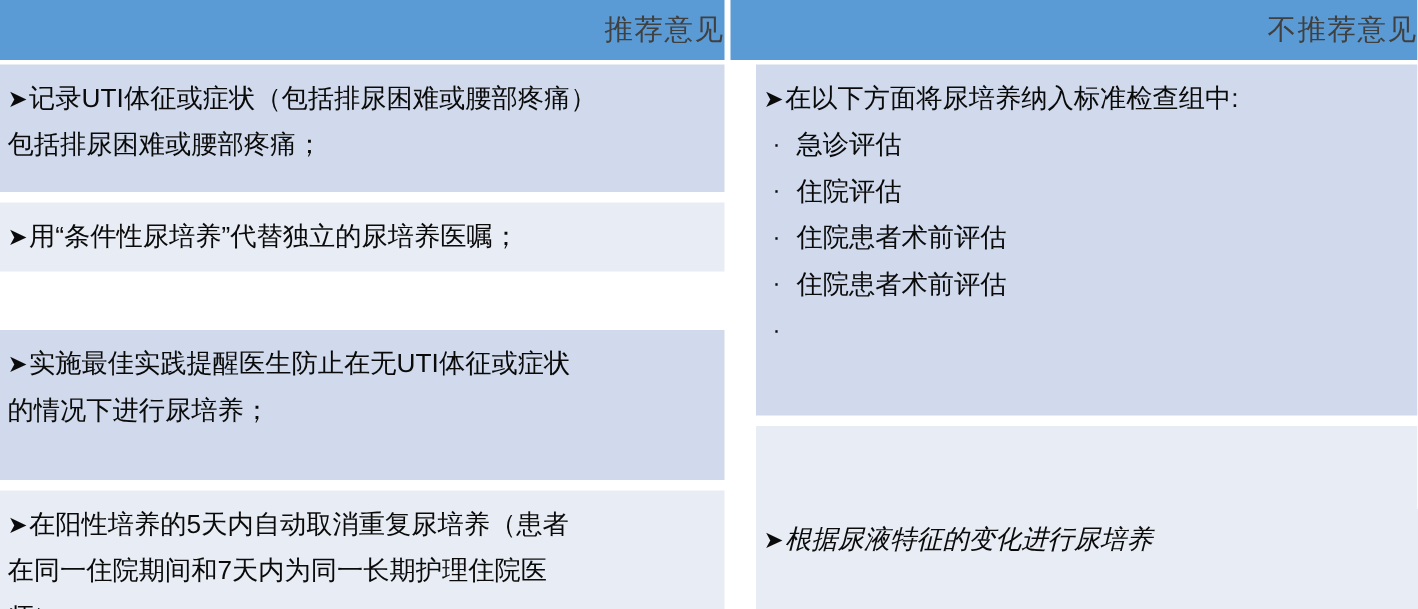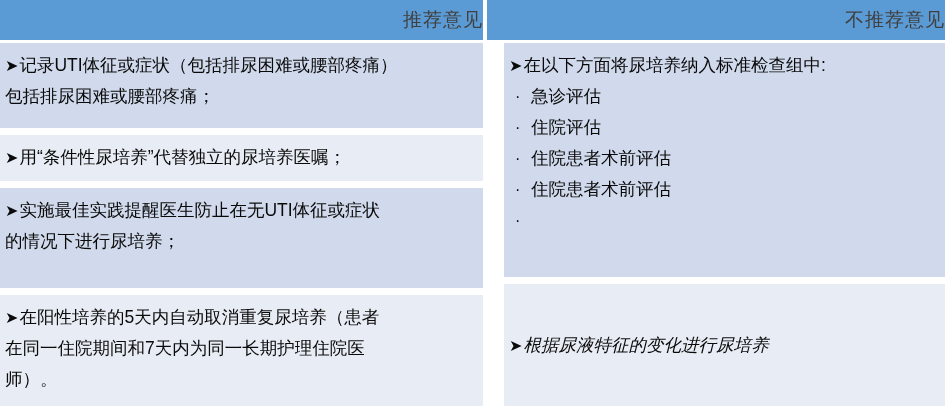--- a/index.html
+++ b/index.html
@@ -63,21 +63,21 @@
     line-height:31px;
     overflow:hidden;
   }
   .cell.shade{background:#D0DAEC;}
   .cell.light{background:#E8ECF4;}
   .cell.center{display:flex;flex-direction:column;justify-content:center;}
 
   
   .l1{flex:0 0 85px;}
   .l2{flex:0 0 46px;}
-  .l3{flex:0 0 100px;}
+  .l3{flex:0 0 100px;margin-top:32px;}
   .l4{flex:1 1 auto;}
 
   
   .r1{flex:0 0 234px;}
   .r2{flex:1 1 auto;font-style:italic;}
 
   .line{white-space:nowrap;}
   .arrow{
     font-family:"DejaVu Sans",sans-serif;
     font-size:16px;

